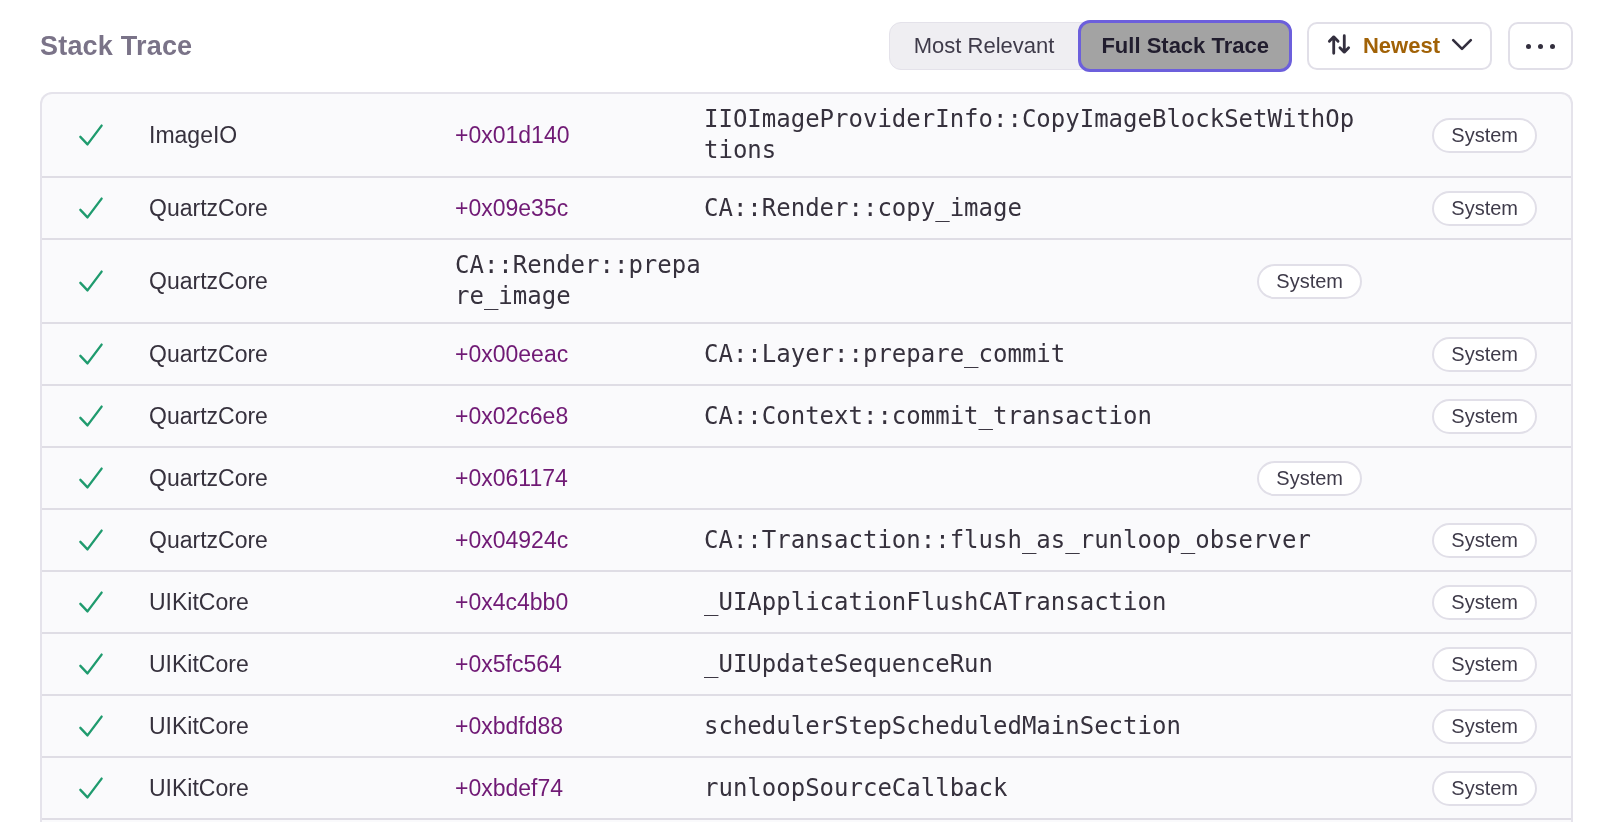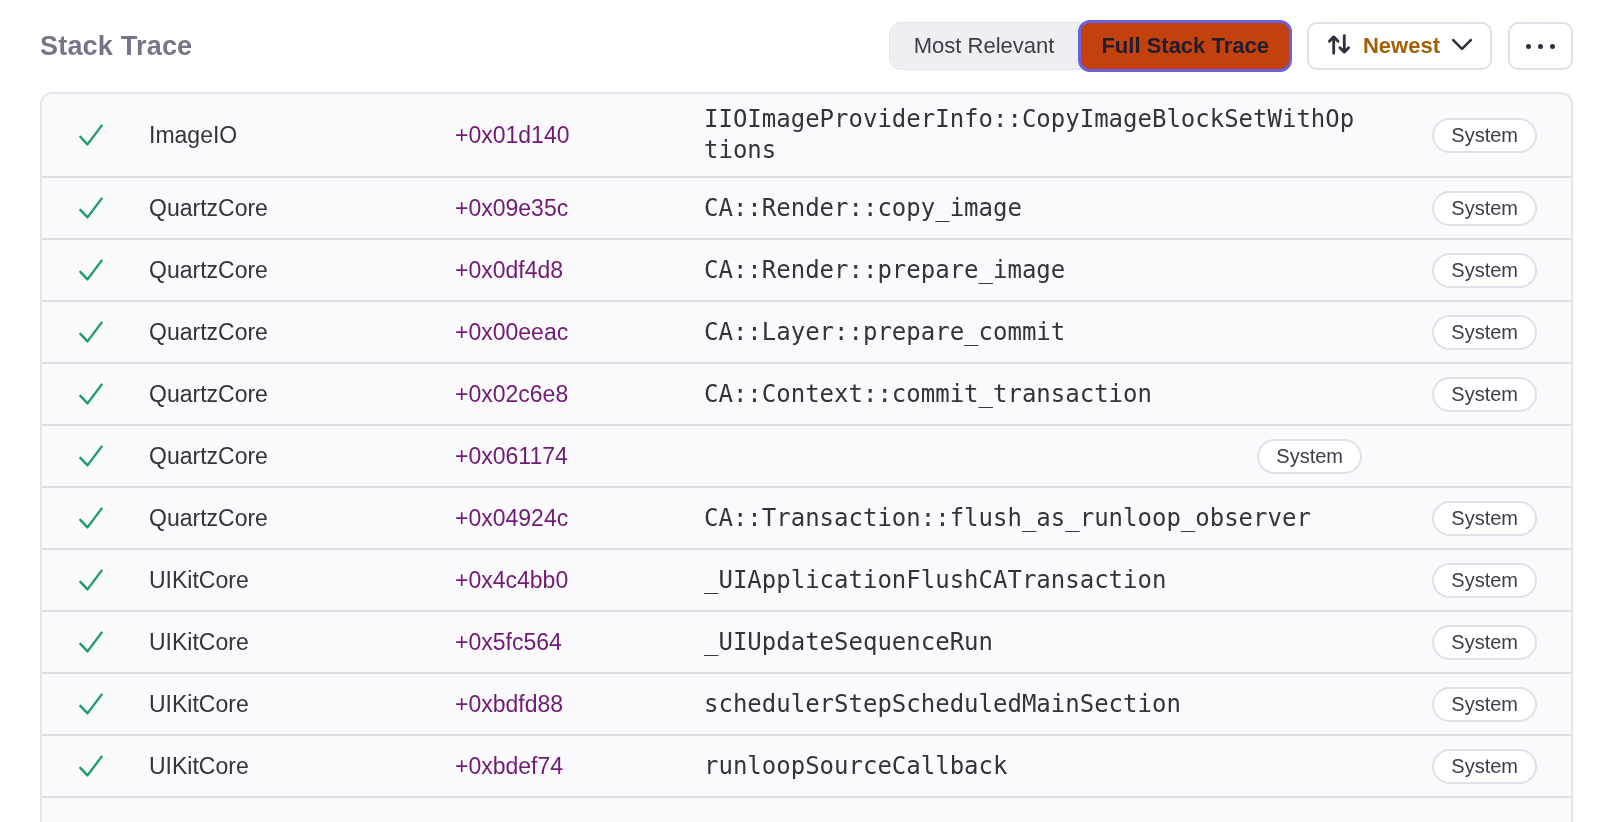--- a/index.html
+++ b/index.html
@@ -44,21 +44,21 @@
     color: #3F3B4A;
     background: transparent;
     border: none;
     height: 48px;
     padding: 0 24px;
     border-radius: 12px;
     cursor: pointer;
     white-space: nowrap;
   }
   .seg.selected {
-    background: #c2410c;
+    background: #a3a3a3;
     border: 3px solid #6C5FDC;
     font-weight: 700;
     color: #211D2E;
     height: 52px;
     margin: -2px -2px -2px 0;
     padding: 0 20px;
   }
   .btn {
     display: flex;
     align-items: center;
@@ -207,21 +207,20 @@
       </span>
     </div>
 
     <div class="row">
       <span class="check">
         <svg width="30" height="30" viewBox="0 0 24 24" fill="none">
           <path d="M3.5 13.5 L9.2 19.5 L20.5 4.5" stroke="#1F9B6E" stroke-width="1.9" stroke-linecap="round" stroke-linejoin="round"></path>
         </svg>
       </span>
       <span class="module">QuartzCore</span>
-      <a class="offset">+0x0df4d8</a>
       <span class="func">CA::Render::prepare_image</span>
       <span class="badge-wrap">
         <span class="badge">System</span>
       </span>
     </div>
 
     <div class="row">
       <span class="check">
         <svg width="30" height="30" viewBox="0 0 24 24" fill="none">
           <path d="M3.5 13.5 L9.2 19.5 L20.5 4.5" stroke="#1F9B6E" stroke-width="1.9" stroke-linecap="round" stroke-linejoin="round"></path>

